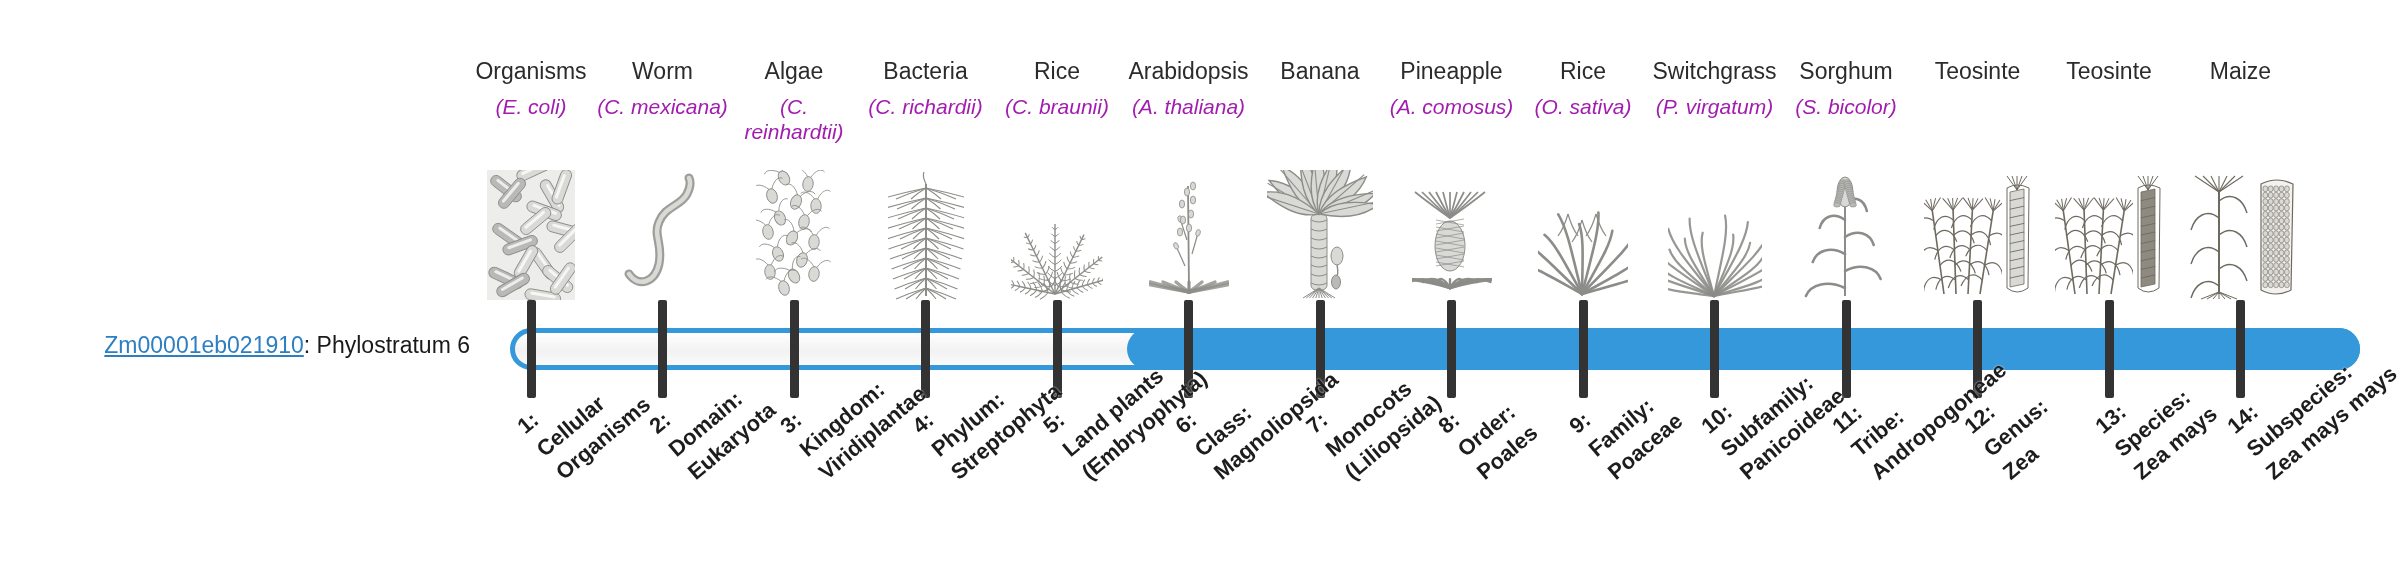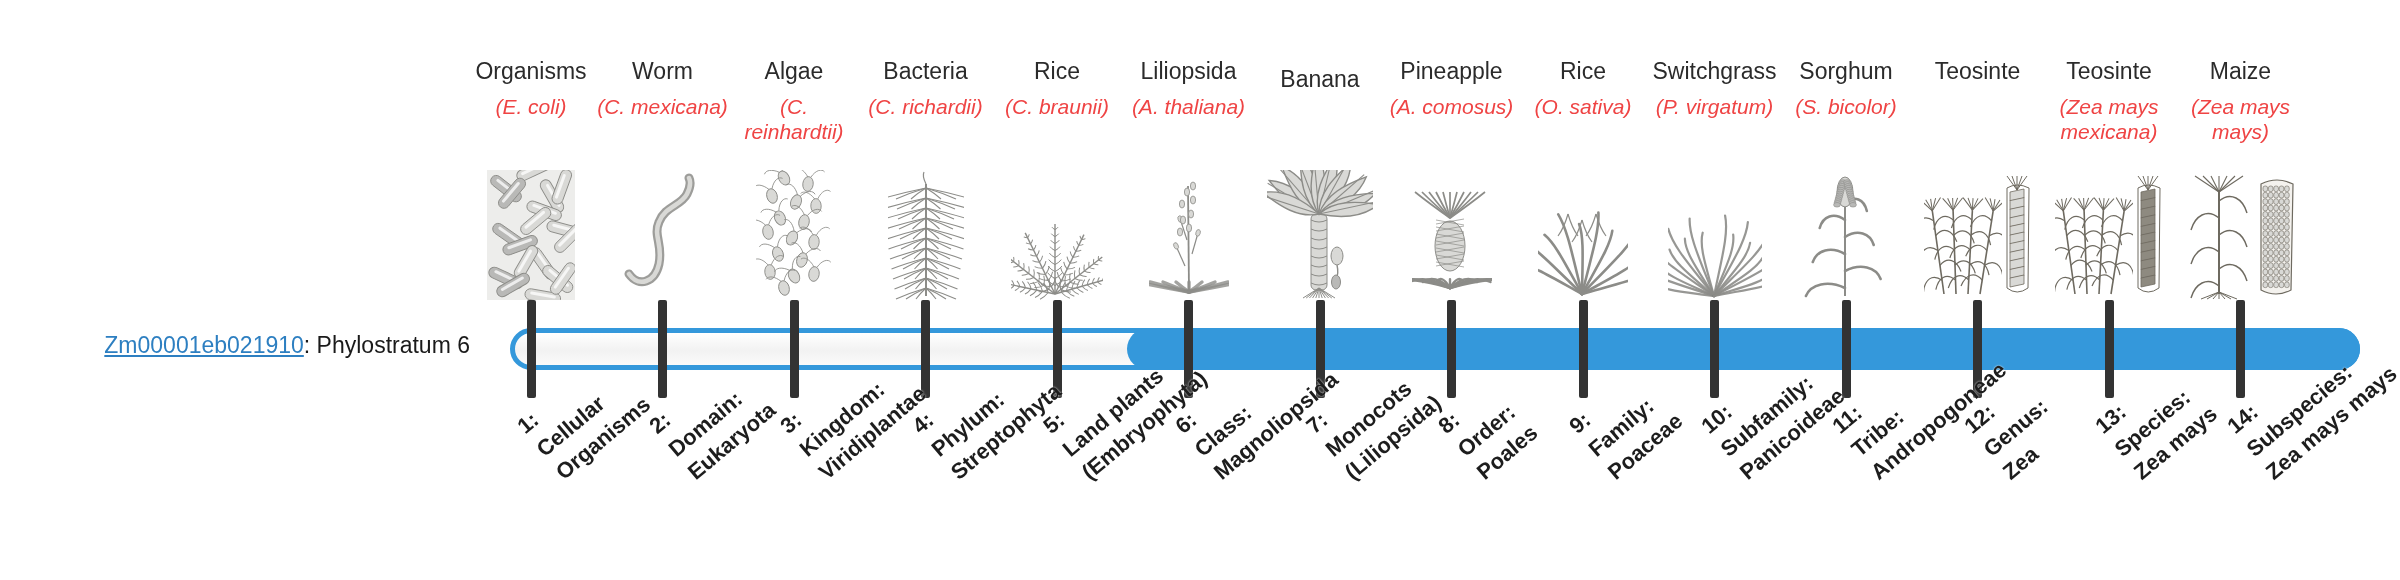--- a/index.html
+++ b/index.html
@@ -42,21 +42,21 @@
     font-size:23px;
     color:#2b2b2b;
     line-height:27px;
     white-space:nowrap;
     overflow:visible;
   }
   .species-latin {
     margin-top:9px;
     font-size:21px;
     font-style:italic;
-    color:#ef4444;
+    color:#a21caf;
     line-height:25px;
   }
 
   
   .illus {
     position:absolute;
     top:170px;
     width:132px;
     height:130px;
     display:flex;
@@ -133,24 +133,24 @@
       </div>
       <div class="species-col" style="left: 859.5px;">
         <div class="species-common">Bacteria</div>
         <div class="species-latin">(C. richardii)</div>
       </div>
       <div class="species-col" style="left: 991px;">
         <div class="species-common">Rice</div>
         <div class="species-latin">(C. braunii)</div>
       </div>
       <div class="species-col" style="left: 1122.5px;">
-        <div class="species-common">Liliopsida</div>
+        <div class="species-common">Arabidopsis</div>
         <div class="species-latin">(A. thaliana)</div>
       </div>
-      <div class="species-col" style="left: 1254px; margin-top: 8px;">
+      <div class="species-col" style="left: 1254px;">
         <div class="species-common">Banana</div>
       </div>
       <div class="species-col" style="left: 1385.5px;">
         <div class="species-common">Pineapple</div>
         <div class="species-latin">(A. comosus)</div>
       </div>
       <div class="species-col" style="left: 1517px;">
         <div class="species-common">Rice</div>
         <div class="species-latin">(O. sativa)</div>
       </div>
@@ -160,25 +160,23 @@
       </div>
       <div class="species-col" style="left: 1780px;">
         <div class="species-common">Sorghum</div>
         <div class="species-latin">(S. bicolor)</div>
       </div>
       <div class="species-col" style="left: 1911.5px;">
         <div class="species-common">Teosinte</div>
       </div>
       <div class="species-col" style="left: 2043px;">
         <div class="species-common">Teosinte</div>
-        <div class="species-latin">(Zea mays mexicana)</div>
       </div>
       <div class="species-col" style="left: 2174.5px;">
         <div class="species-common">Maize</div>
-        <div class="species-latin">(Zea mays mays)</div>
       </div>
     </div>
 
   <div id="illustration-row">
       <div class="illus" style="left: 465px;">
         <svg width="88" height="130" viewBox="0 0 88 130">
           <rect x="0" y="0" width="88" height="130" fill="#ededeb"></rect>
           <g transform="translate(8,10) rotate(38)">
             <rect x="-4" y="-5.5" width="36" height="11" rx="5.5" fill="#b9b9b7" stroke="#8c8c88" stroke-width="0.9"></rect>
             <rect x="1" y="-3" width="26" height="3" rx="1.5" fill="#ffffff" opacity="0.75"></rect>

